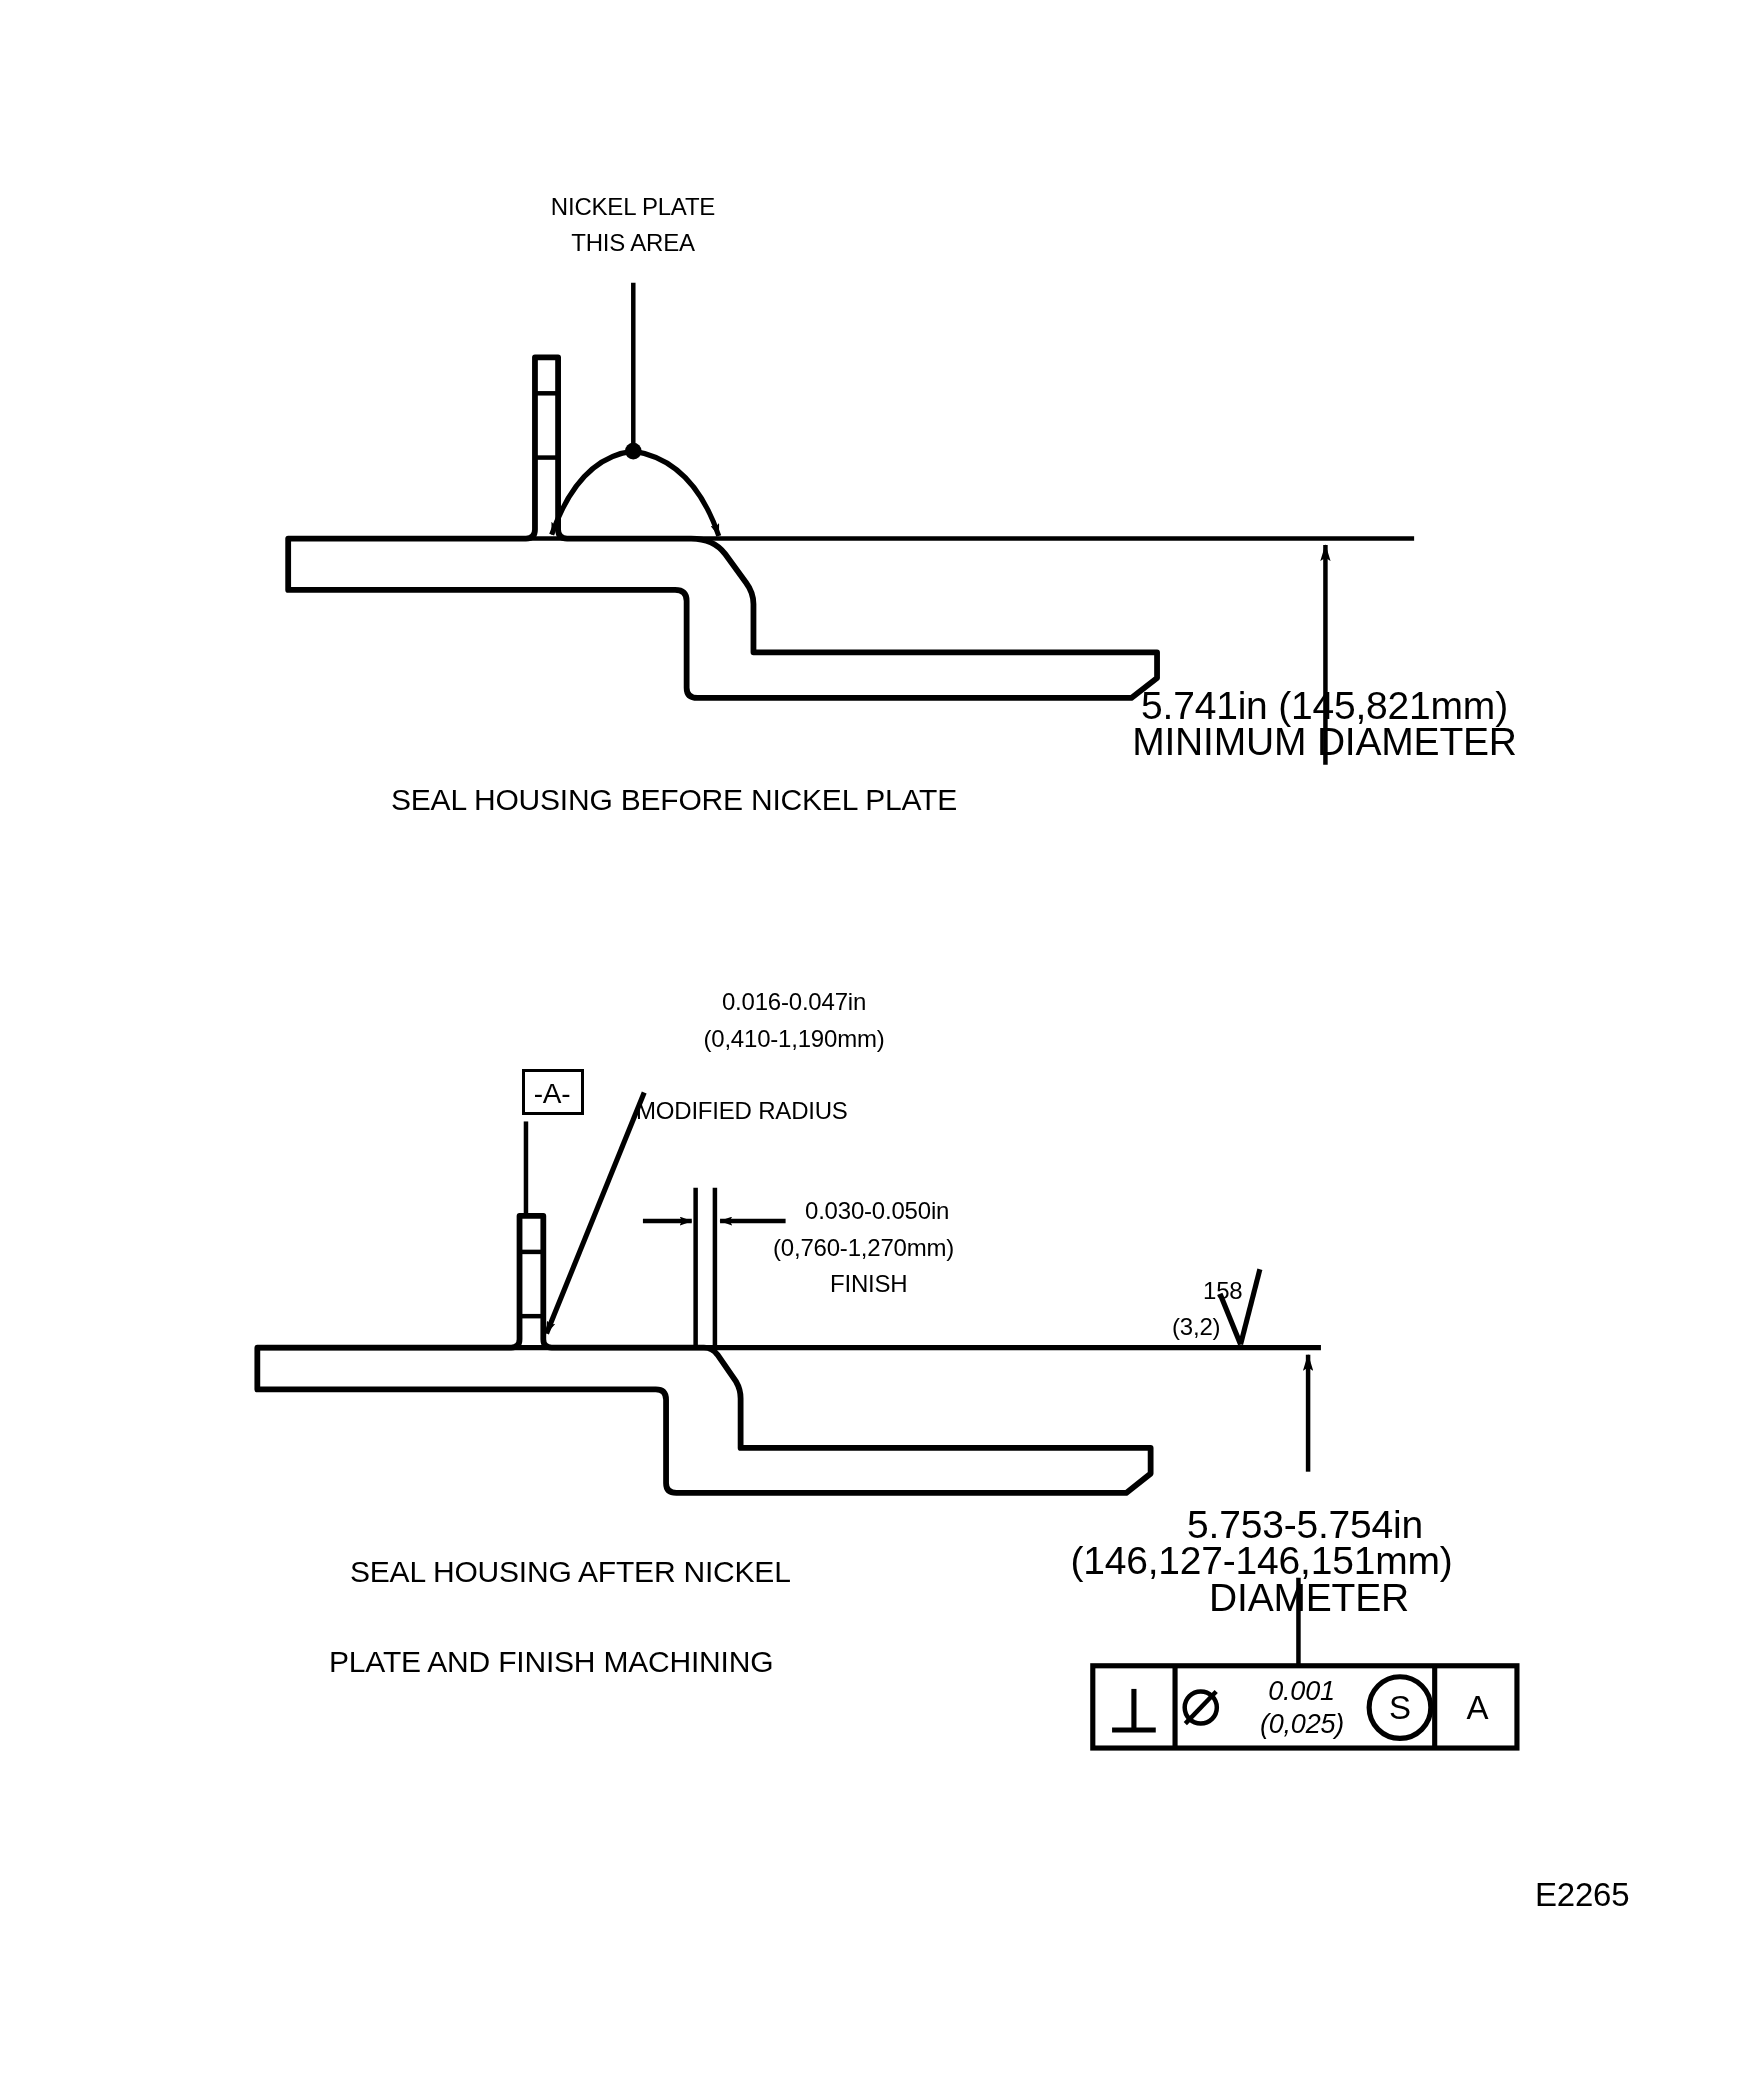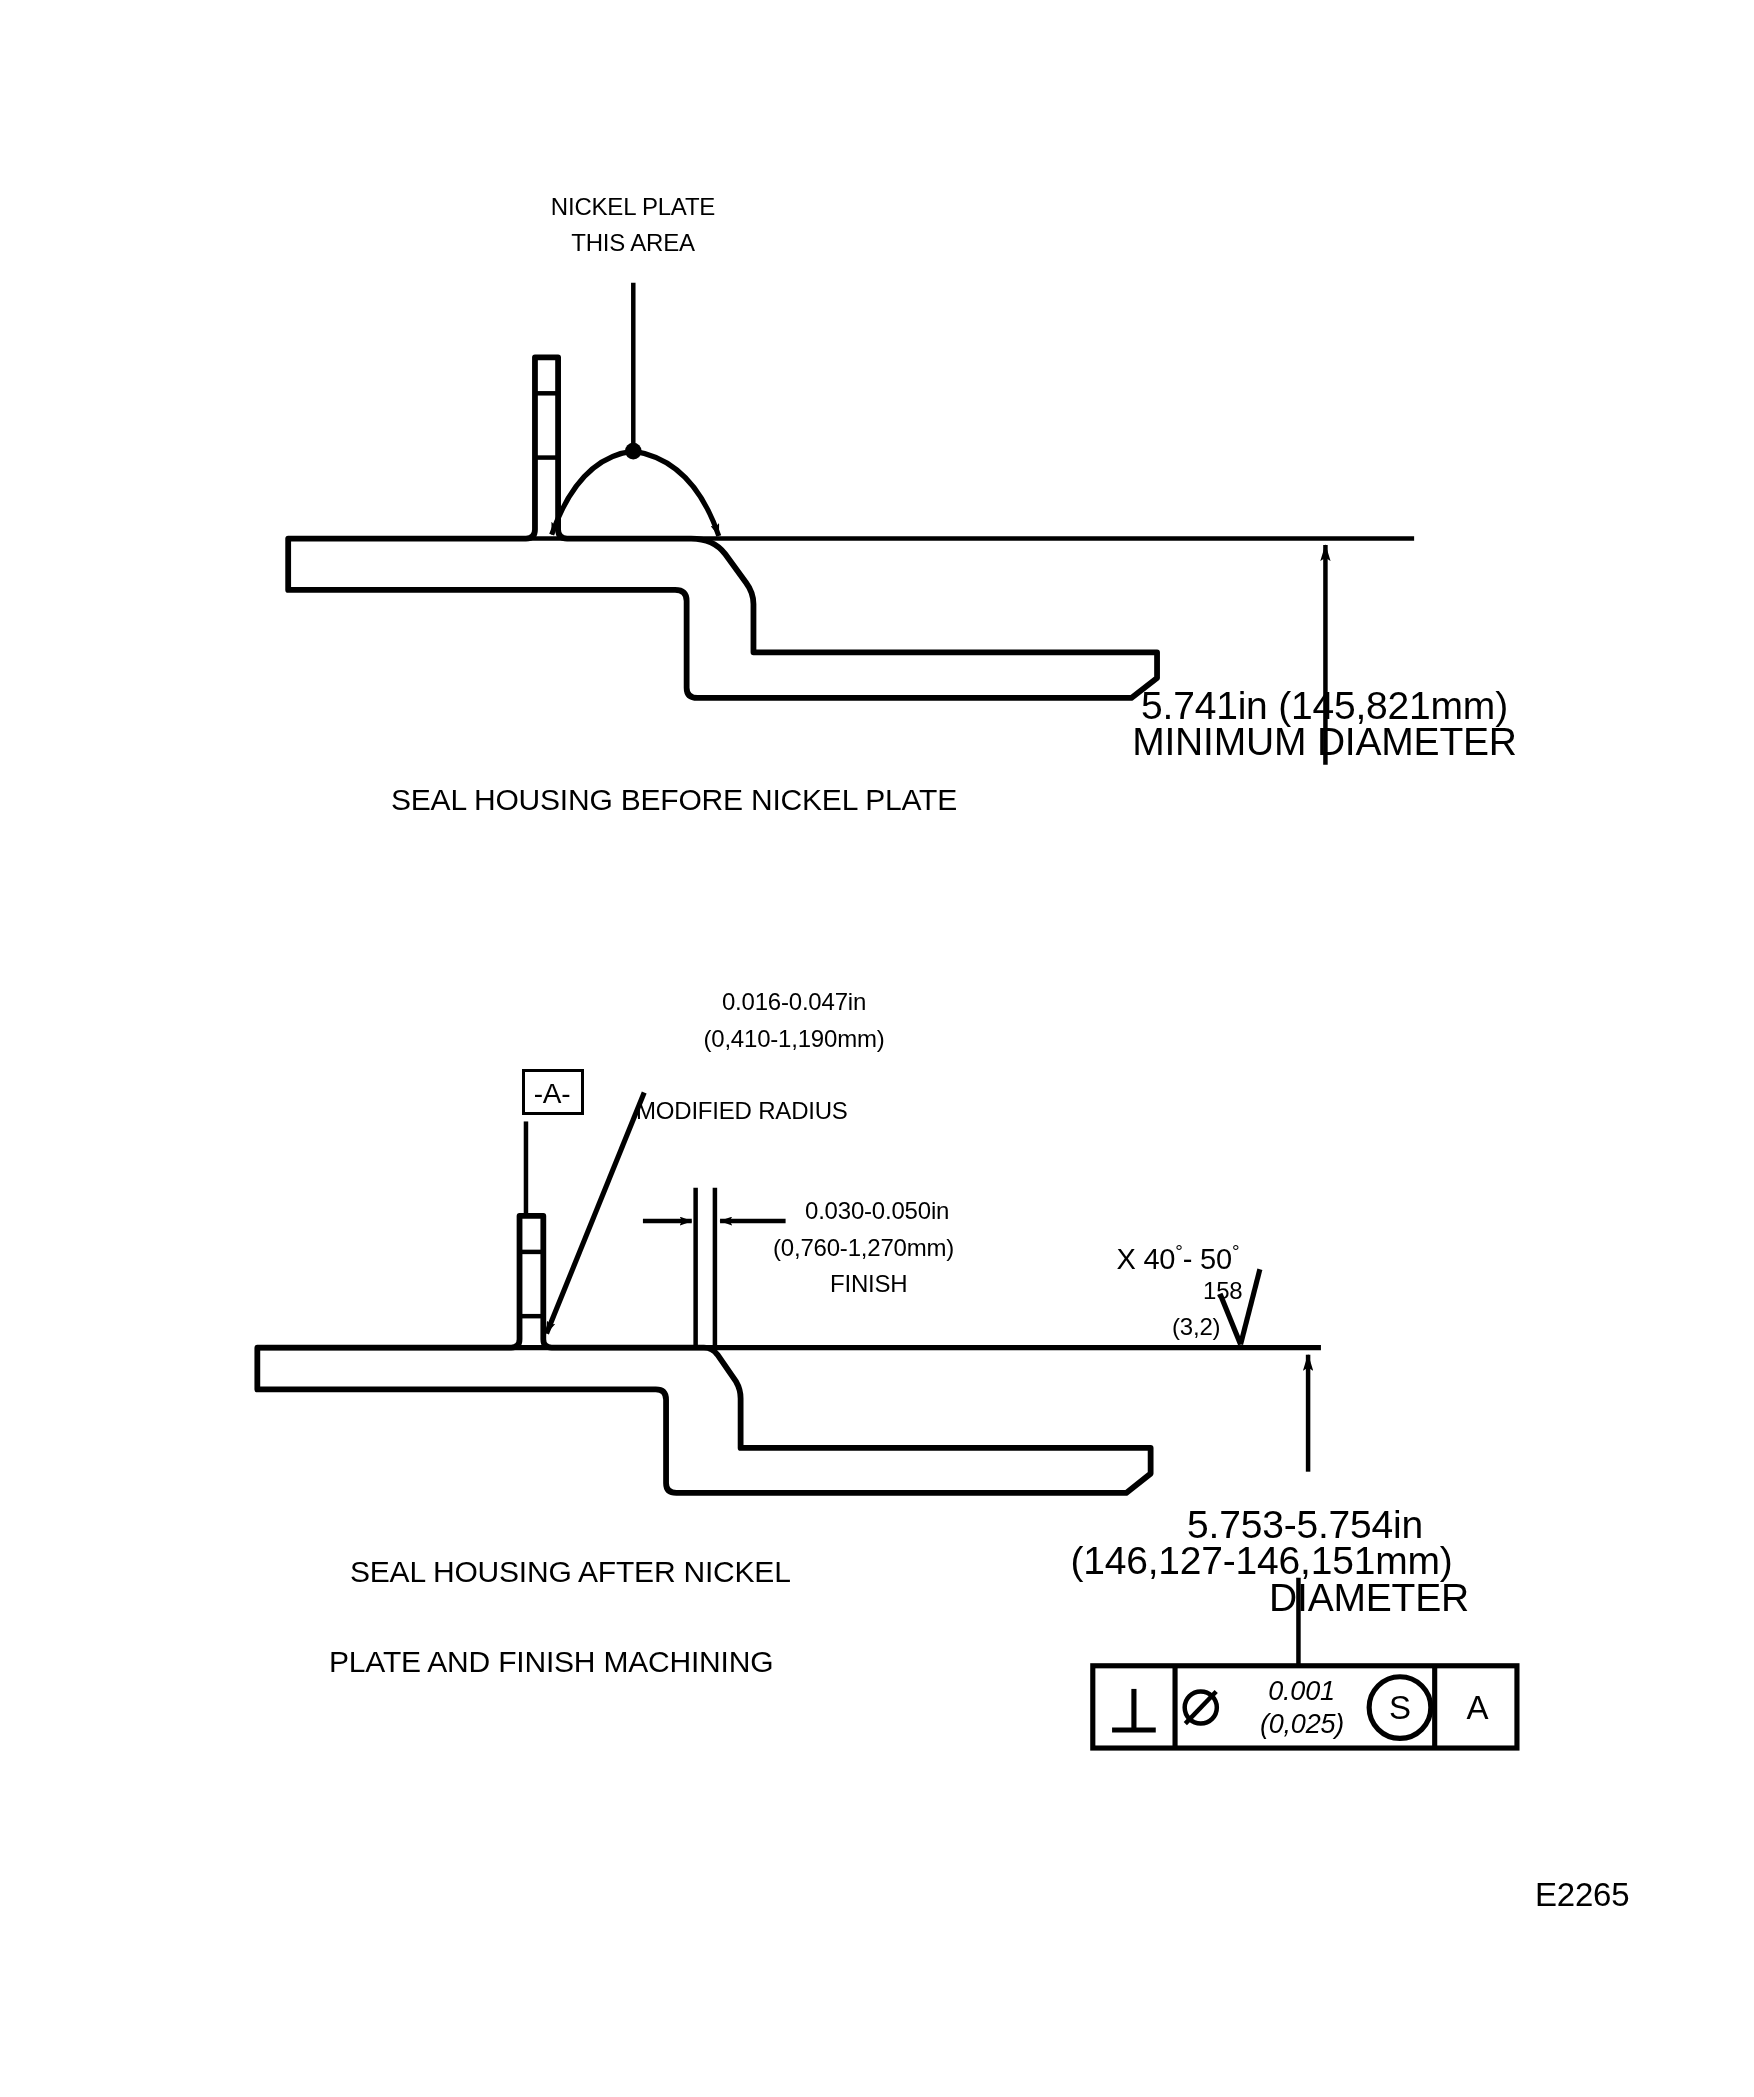--- a/index.html
+++ b/index.html
@@ -177,30 +177,27 @@
 
   <div style="position:absolute; left:522px; top:1069px; width:62px; height:46px;
               border:3.9px solid #000; box-sizing:border-box;">
     <div class="txt t-datum ctr" style="left:0; top:5.1px; width:54px;">-A-</div>
   </div>
 
   <div class="txt t-note lft" style="left:805px; top:1197px; width:437px;">0.030-0.050in</div>
   <div class="txt t-note lft" style="left:773px; top:1234px; width:489px;">(0,760-1,270mm)</div>
   <div class="txt t-note lft" style="left:830px; top:1270px; width:321px;">FINISH</div>
 
-  <div class="txt t-ang lft" style="left:1085px; top:1208px; width:270px;">
-    <span>X 40</span><span class="sup-deg">°</span><span>- 50</span><span class="sup-deg">°</span>
-  </div>
 
   <div class="txt t-note lft" style="left:1203px; top:1277px; width:141px;">158</div>
   <div class="txt t-note lft" style="left:1172px; top:1313px; width:154px;">(3,2)</div>
 
   <div class="txt t-dim ctr" style="left:1080px; top:1502px; width:450px;">5.753-5.754in</div>
   <div class="txt t-dim ctr" style="left:1017px; top:1538px; width:489px;">(146,127-146,151mm)</div>
-  <div class="txt t-dim ctr" style="left:1144px; top:1575px; width:450px;">DIAMETER</div>
+  <div class="txt t-dim ctr" style="left:1084px; top:1575px; width:450px;">DIAMETER</div>
 
   <div class="txt t-caption lft" style="left:350px; top:1554px; width:771px;">SEAL HOUSING AFTER NICKEL</div>
   <div class="txt t-caption lft" style="left:329px; top:1644px; width:803px;">PLATE AND FINISH MACHINING</div>
 
   <div class="txt t-fcf ctr" style="left:1221px; top:1676px; width:161px;">0.001</div>
   <div class="txt t-fcf ctr" style="left:1215px; top:1709px; width:174px;">(0,025)</div>
   <div class="txt t-fcf-big ctr" style="left:1368px; top:1689px; width:64px;">S</div>
   <div class="txt t-fcf-big ctr" style="left:1444px; top:1689px; width:67px;">A</div>
 
   <div class="txt t-sheetid lft" style="left:1535px; top:1876px; width:180px;">E2265</div>

